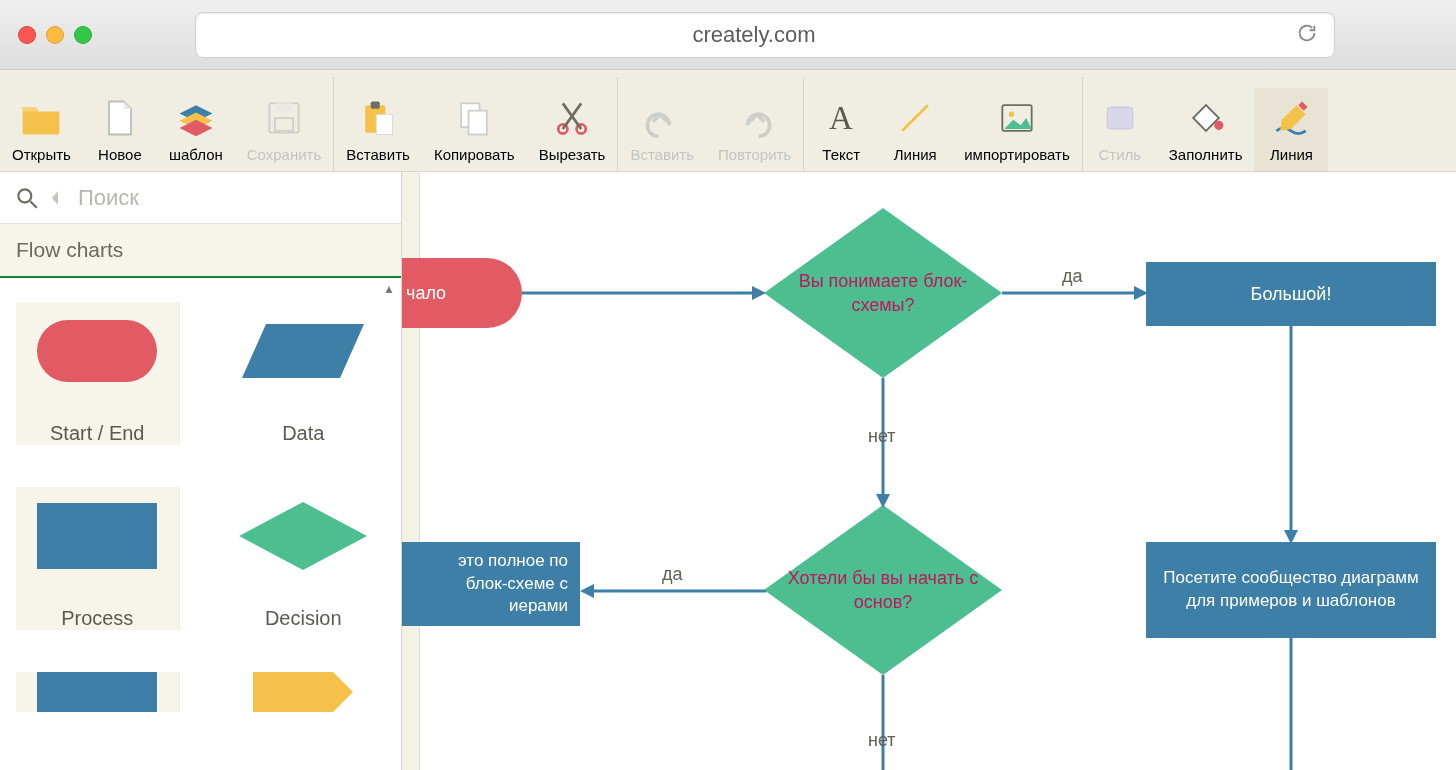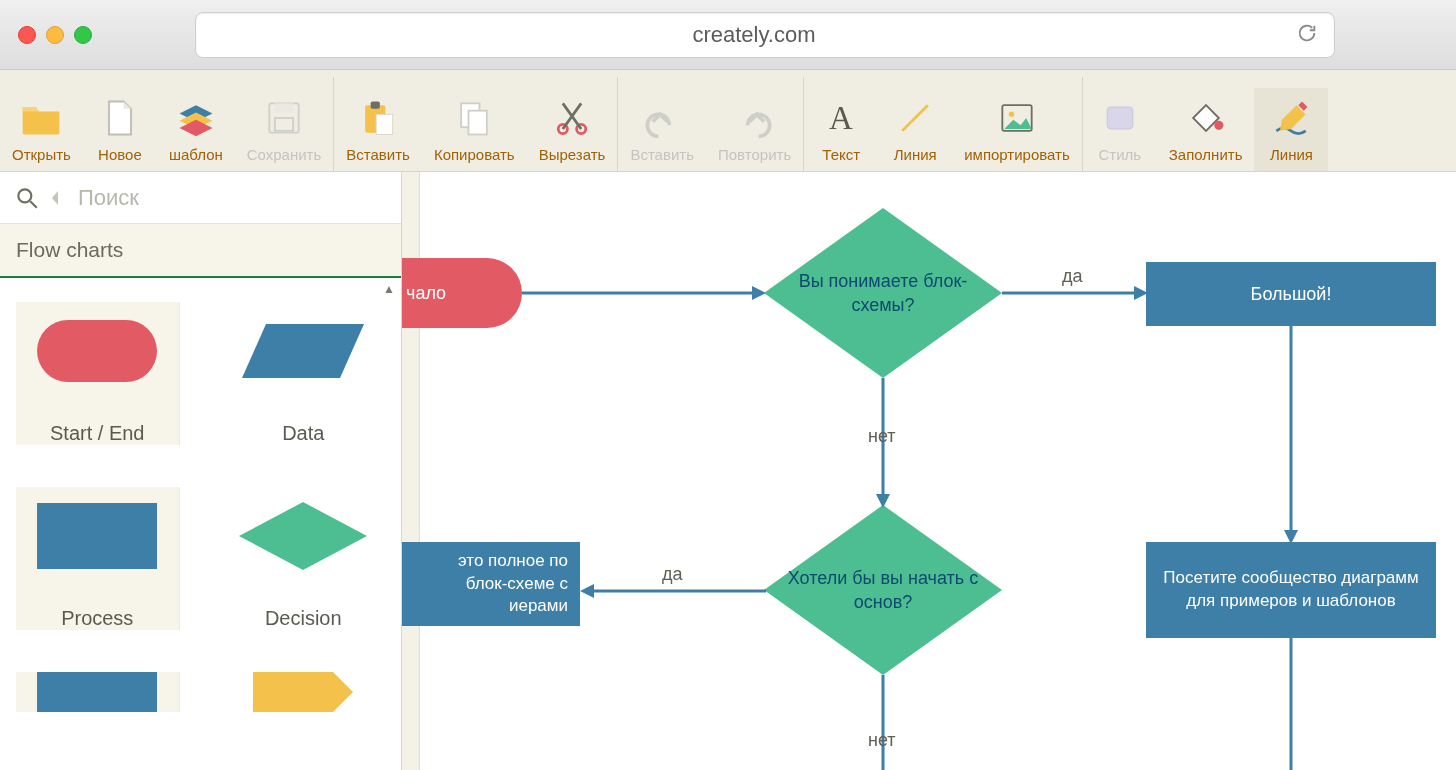--- a/index.html
+++ b/index.html
@@ -18,21 +18,21 @@
   .addr-bar .url { flex:1; text-align:center; color:#5c5c5c; font-size:22px; font-weight:400;}
   .addr-bar .reload { color:#8a8a8a; }
   .addr-bar .reload svg{ width:22px; height:22px; }
 
   
   .toolbar { height: 102px; background:#f0eee2; border-bottom:1px solid #d8d6cb; display:flex; align-items:flex-end; }
   .tb-group { display:flex; }
   .tb-sep { width:1px; background:#d8d6cb; margin: 8px 0 0; height:94px;}
   .tb-item { display:flex; flex-direction:column; align-items:center; justify-content:flex-end; padding:6px 12px 8px; gap:4px; min-width:74px; cursor:pointer; }
   .tb-item.disabled { color:#b8b8b2; cursor:default;}
-  .tb-item .lbl { font-size:15px; color:#a16207;}
+  .tb-item .lbl { font-size:15px; color:#000000;}
   .tb-item.disabled .lbl { color:#c4c4c0;}
   .tb-icon { height:48px; display:flex; align-items:center; justify-content:center;}
   .tb-icon svg { width:44px; height:44px; }
   .tb-item.active { background:#e7e4d5;}
 
   
   .workspace { flex:1; display:flex; min-height:0; }
 
   .sidebar { width:402px; background:#f7f5ea; border-right:1px solid #d8d6cb; display:flex; flex-direction:column;}
   .search-row { height:52px; display:flex; align-items:center; background:#fff; border-bottom:1px solid #e5e3d8; padding-left:14px;}
@@ -51,21 +51,21 @@
   .shape-label { font-size:20px; color:#5a5a50;}
   .left-col { background:#f7f5ea; border-right:1px solid #edebdd;}
 
   
   .canvas { flex:1; background:#fff; position:relative; overflow:hidden;}
   .vruler { position:absolute; left:0; top:0; bottom:0; width:18px; background:#f4f2e6; border-right:1px solid #e1dfd2;}
   .node { position:absolute; font-size:18px; color:#fff; display:flex; align-items:center; justify-content:center; text-align:center; padding:6px 12px; line-height:1.35; font-weight:500;}
   .node.start { background:#e15a64; border-radius:36px;}
   .node.process { background:#3d7fa6;}
   .diamond { position:absolute; }
-  .diamond .txt { position:absolute; inset:0; display:flex; align-items:center; justify-content:center; color:#0c4a6e; font-size:18px; text-align:center; line-height:1.35; padding:0 18px; font-weight:500;}
+  .diamond .txt { position:absolute; inset:0; display:flex; align-items:center; justify-content:center; color:#be185d; font-size:18px; text-align:center; line-height:1.35; padding:0 18px; font-weight:500;}
   .edge-label { position:absolute; color:#606056; font-size:18px;}
 
   svg.conn { position:absolute; overflow:visible; pointer-events:none;}
   .stroke { stroke:#3d7fa6; stroke-width:3; fill:none;}
   .arrowhead { fill:#3d7fa6;}
 </style>
 </head>
 <body>
 
 <div class="browser-chrome">

